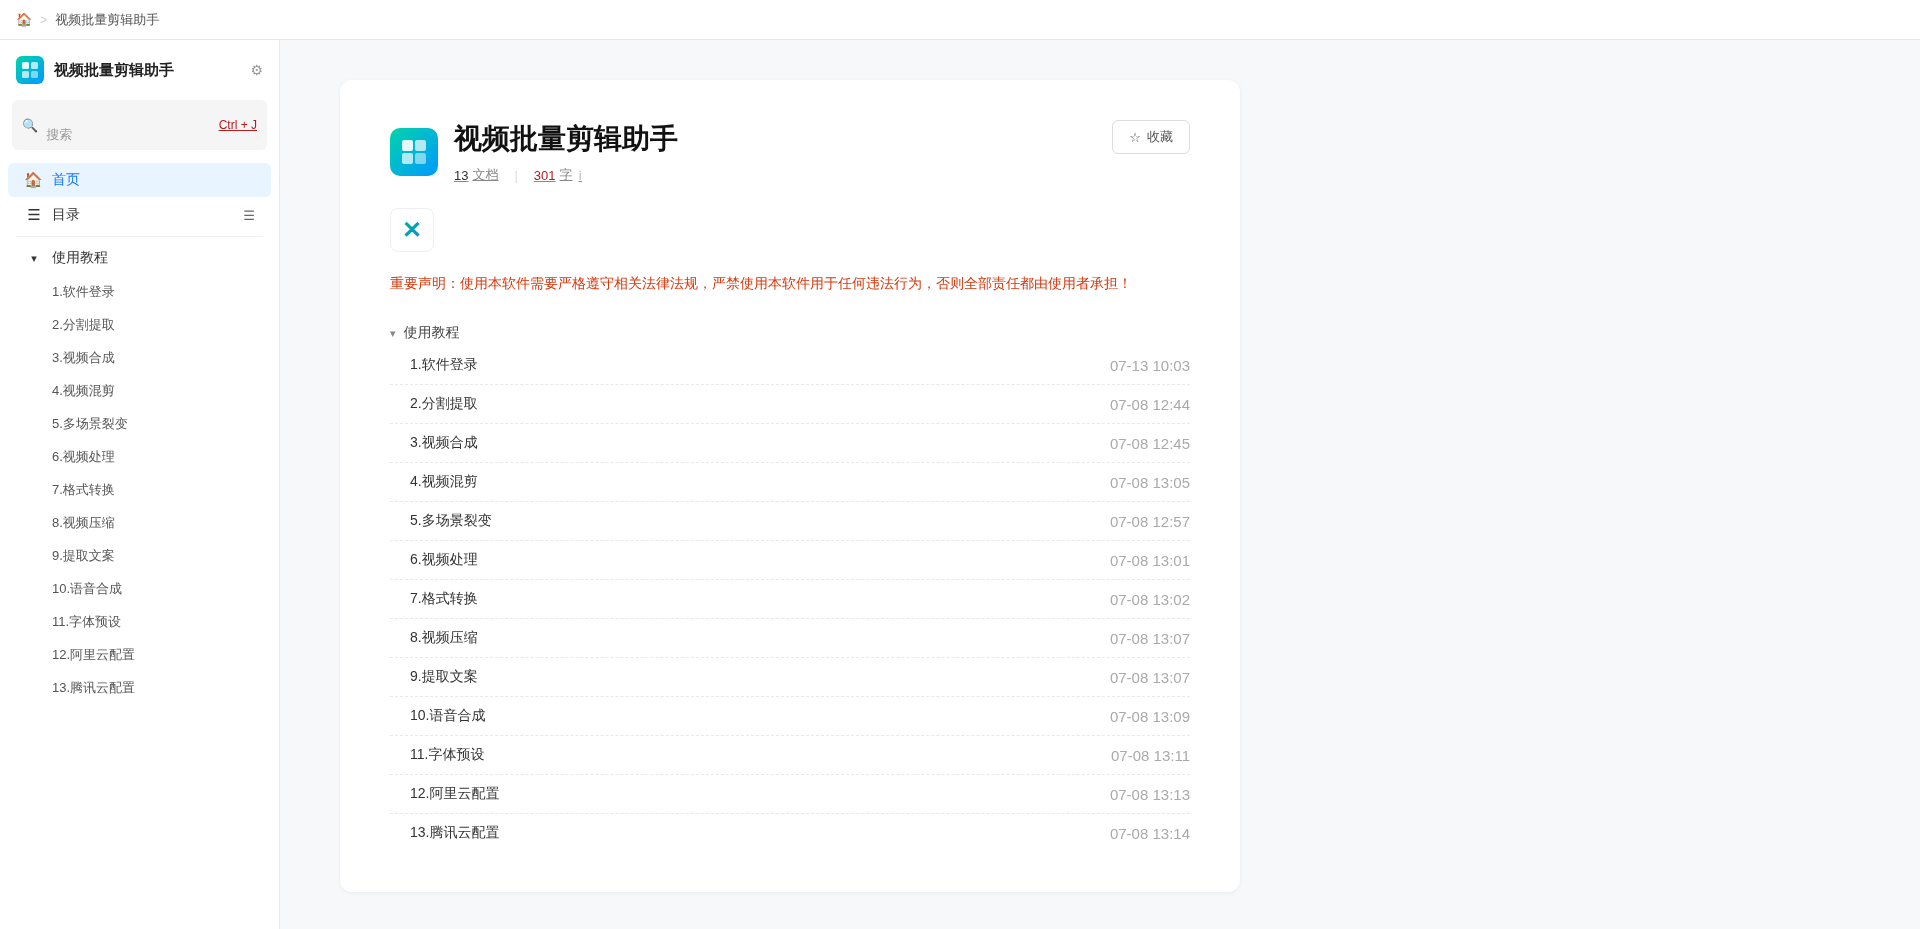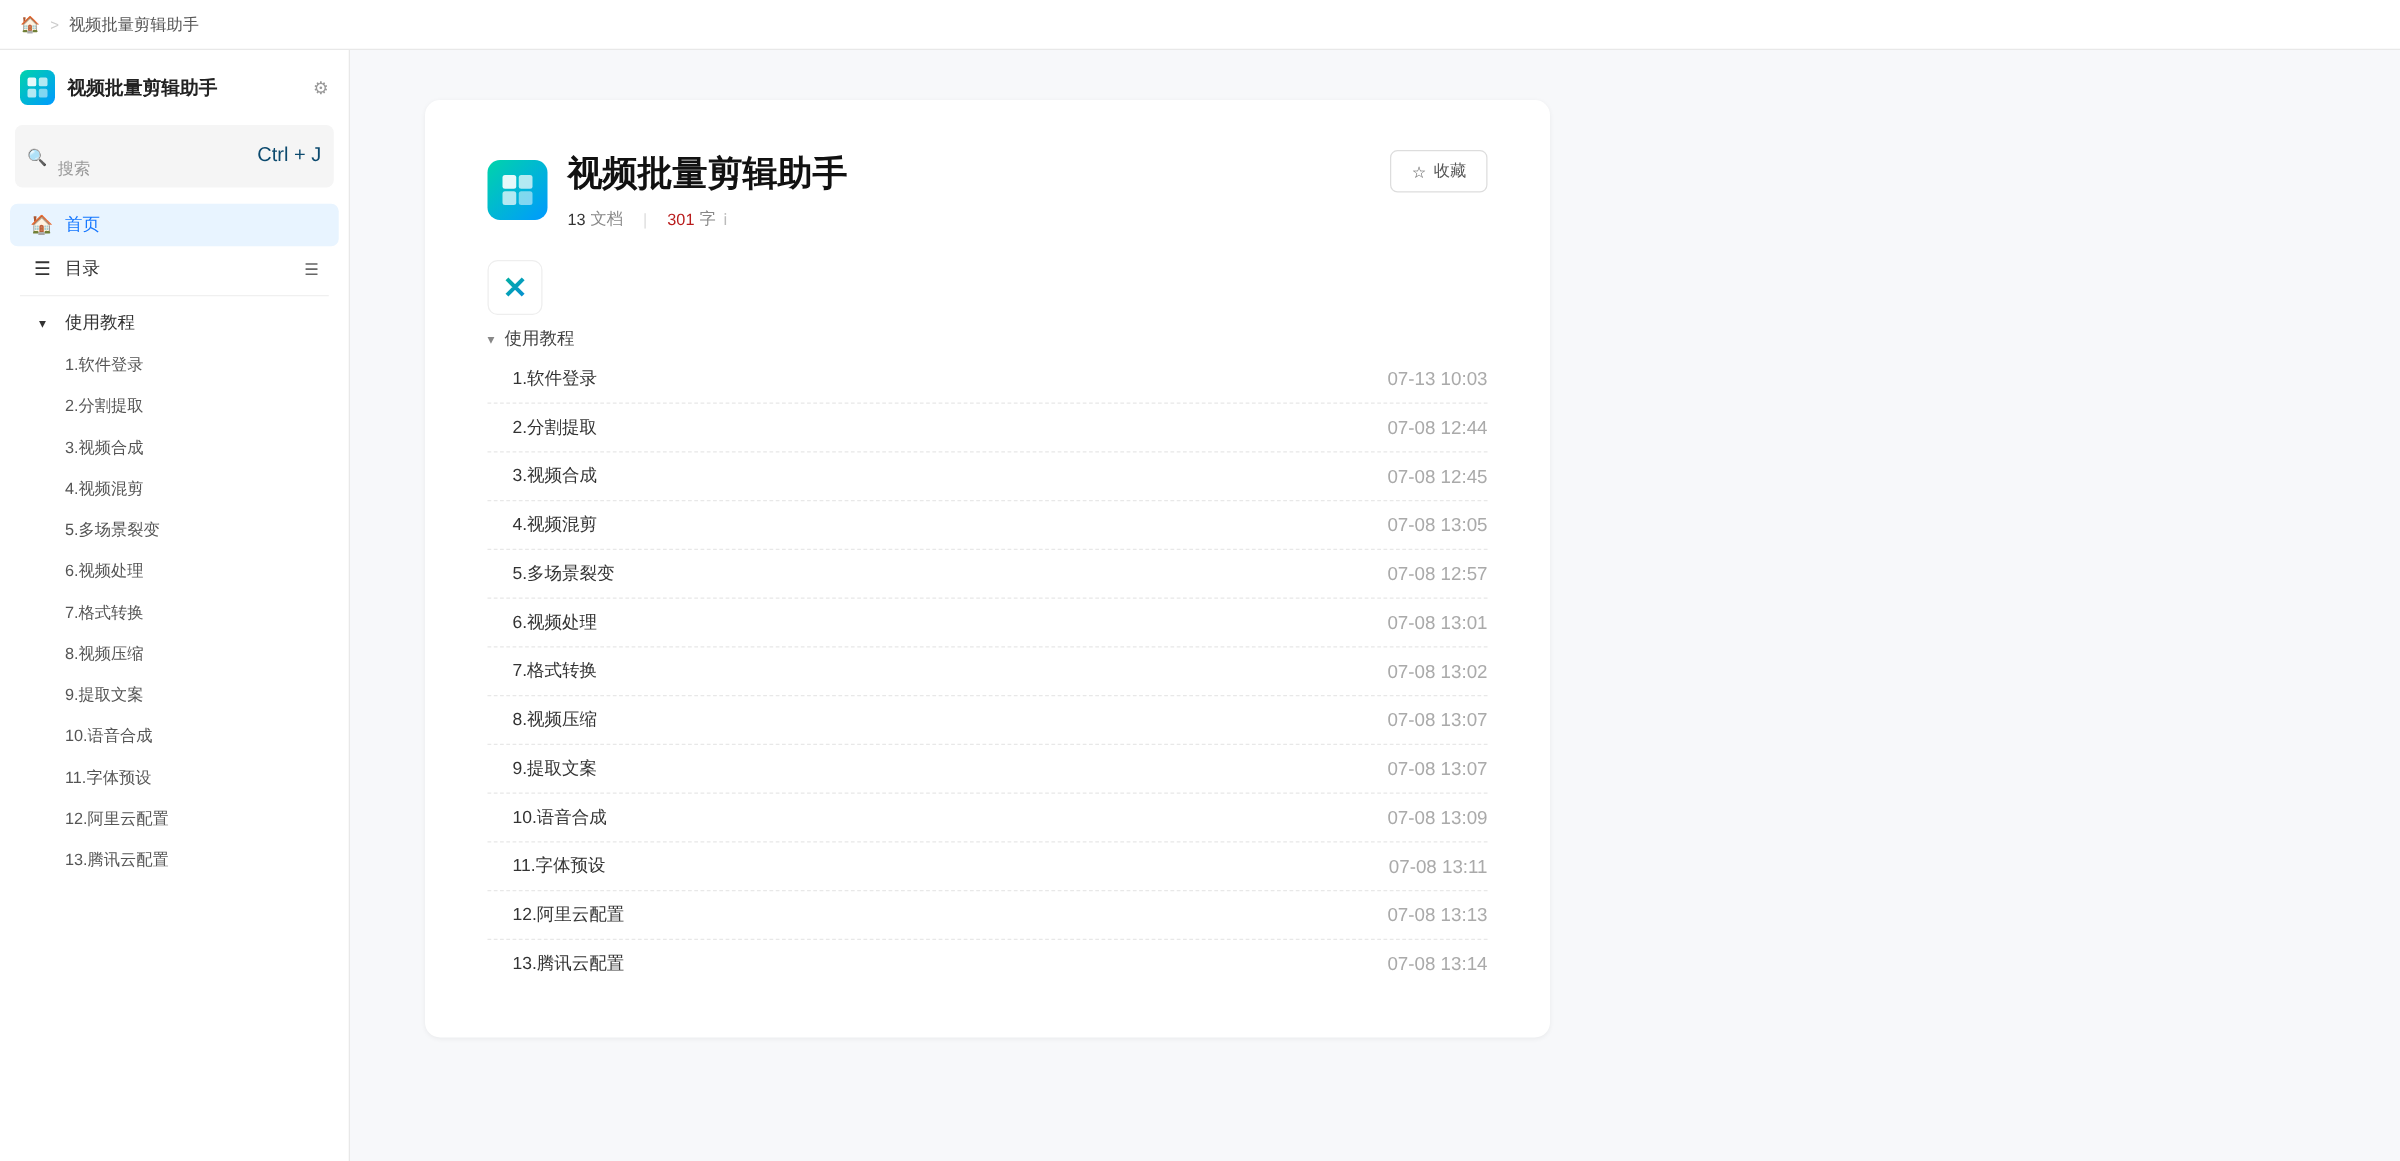--- a/index.html
+++ b/index.html
@@ -89,22 +89,23 @@
       color: #999;
       font-size: 13px;
     }
     .sidebar-search-placeholder {
       color: #999;
       font-size: 13px;
       flex: 1;
       margin-top: 20px;
     }
     .sidebar-search-shortcut {
-      color: #0c4a6e;
-      font-size: 16px;
+      color: #b91c1c;
+      font-size: 12px;
+      text-decoration: underline;
     }
 
     
     .sidebar-nav {
       flex: 1;
       overflow-y: auto;
       padding: 4px 0;
     }
     .nav-item {
       display: flex;
@@ -215,20 +216,21 @@
       align-items: center;
       gap: 16px;
       margin-top: 8px;
       color: #888;
       font-size: 13px;
     }
     .doc-meta-item {
       display: flex;
       align-items: center;
       gap: 4px;
+      text-decoration: underline;
     }
     .doc-meta-divider {
       color: #ddd;
     }
 
     .favorite-btn {
       display: flex;
       align-items: center;
       gap: 6px;
       padding: 7px 16px;
@@ -459,20 +461,21 @@
           <span>收藏</span>
         </button>
       </div>
 
       <div class="app-logo-area">
         <div class="xmind-icon">
           <span class="xmind-x">✕</span>
         </div>
       </div>
 
+      <div class="notice-text">重要声明：使用本软件需要严格遵守相关法律法规，严禁使用本软件用于任何违法行为，否则全部责任都由使用者承担！</div>
 
       <div class="toc-section">
         <div class="toc-section-header">
           <span class="toc-chevron">▾</span>
           <span class="toc-section-label">使用教程</span>
         </div>
         <div class="toc-list" id="toc-list">
         <div class="toc-item">
       <span class="toc-item-name">1.软件登录</span>
       <span class="toc-item-date">07-13 10:03</span>

